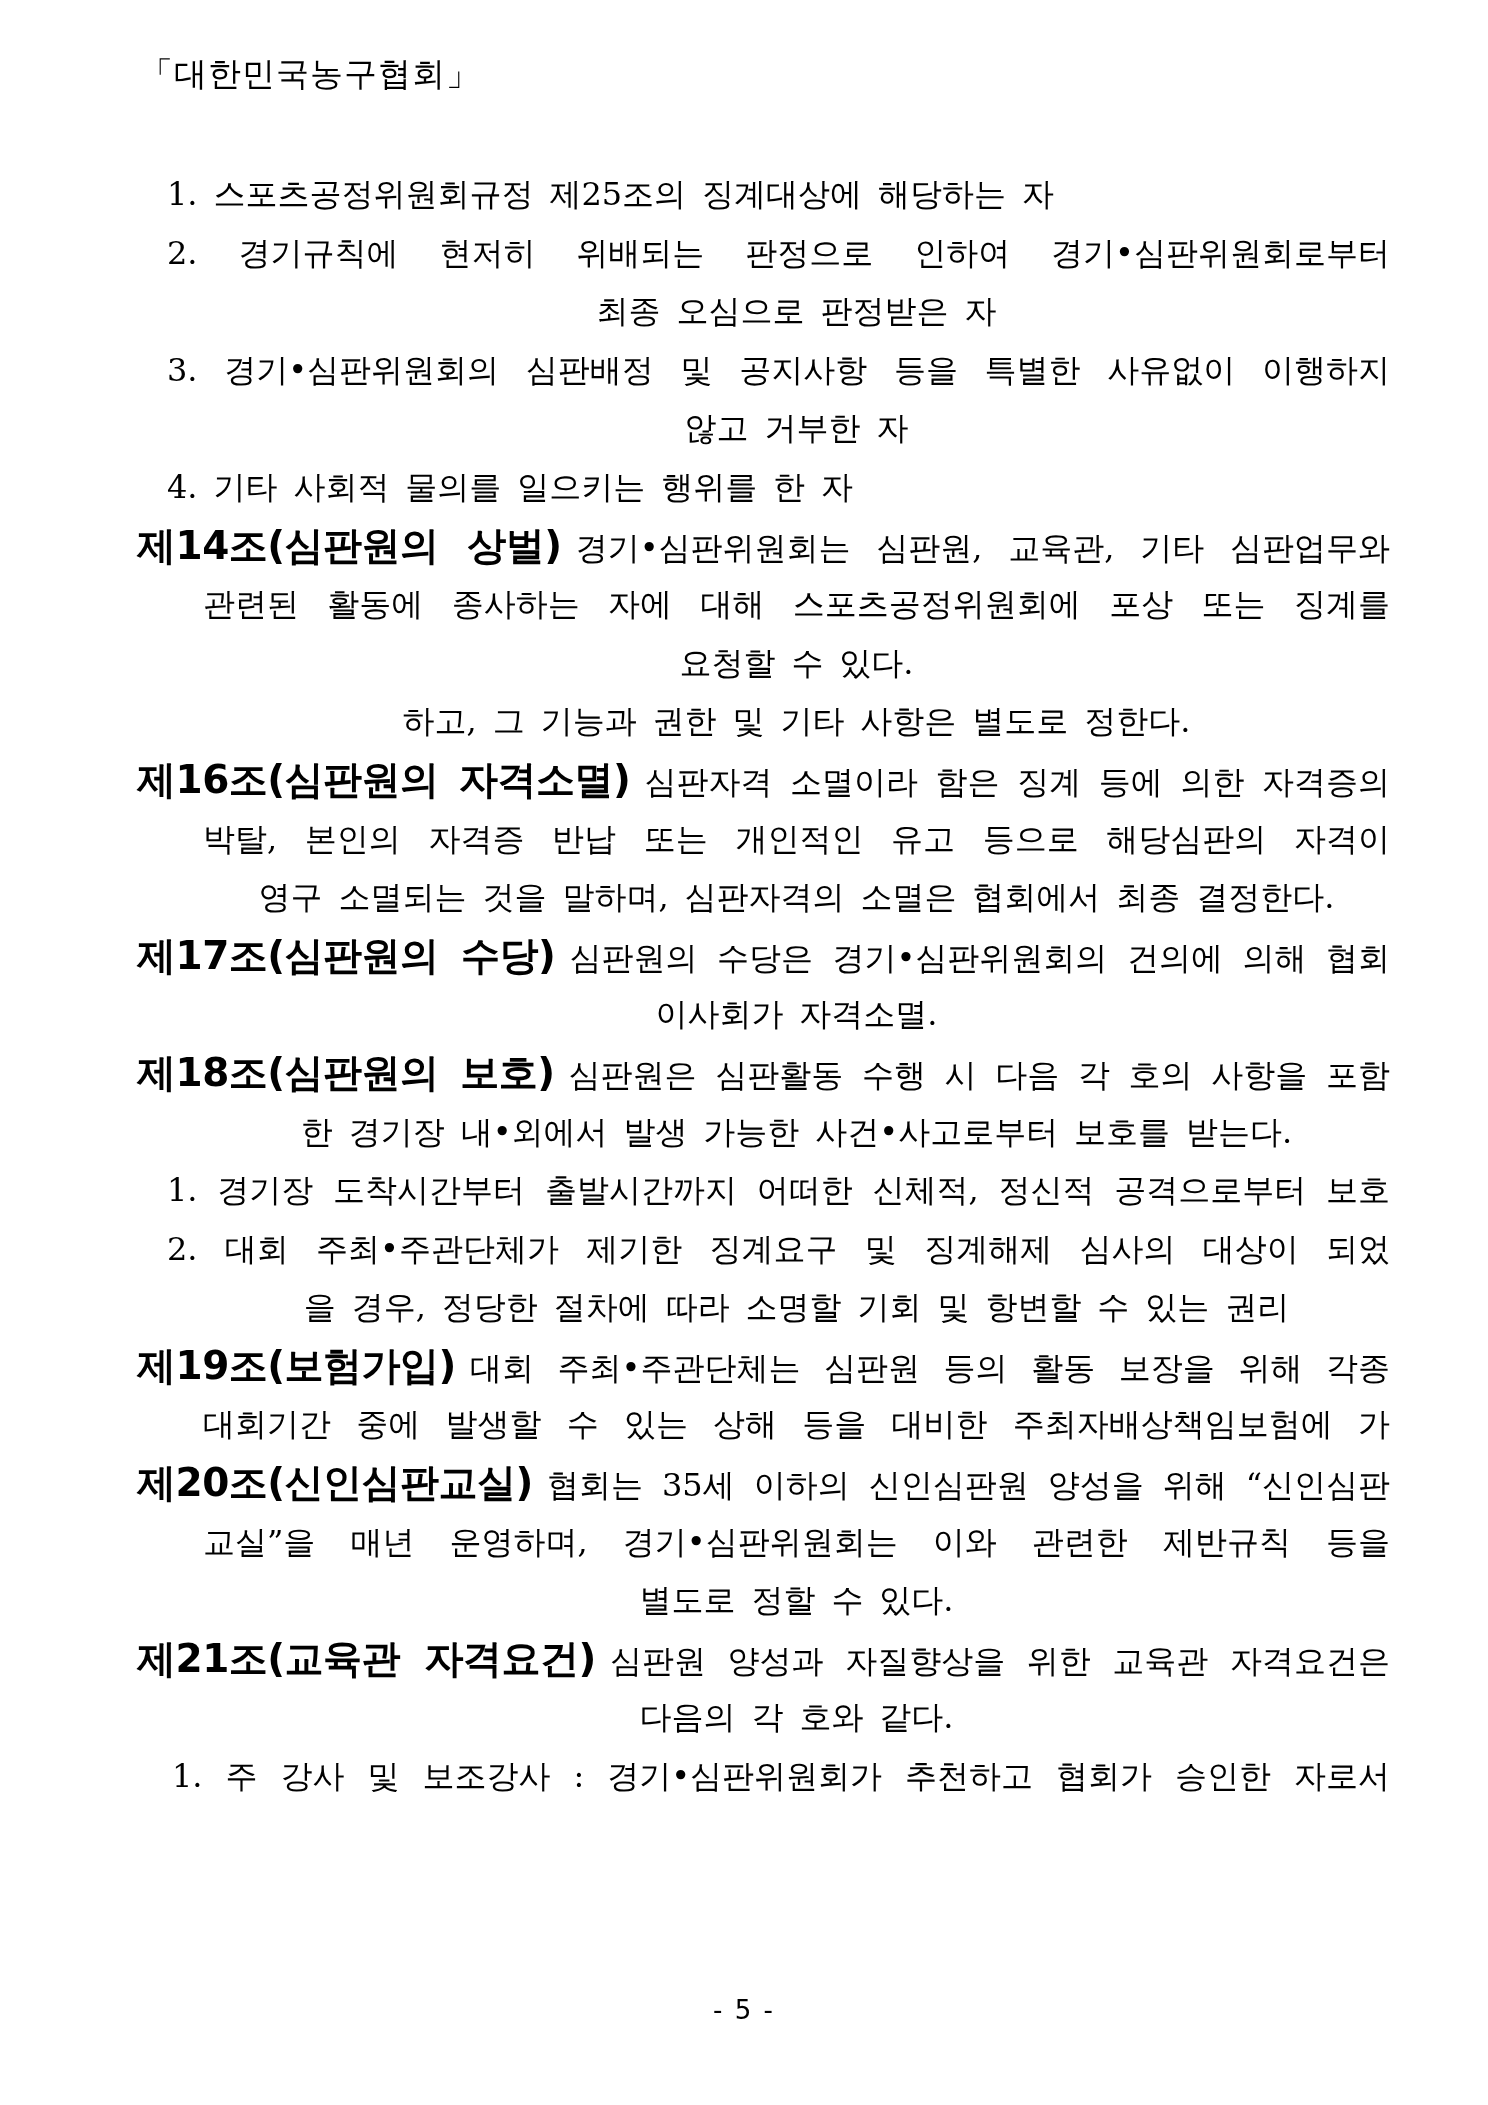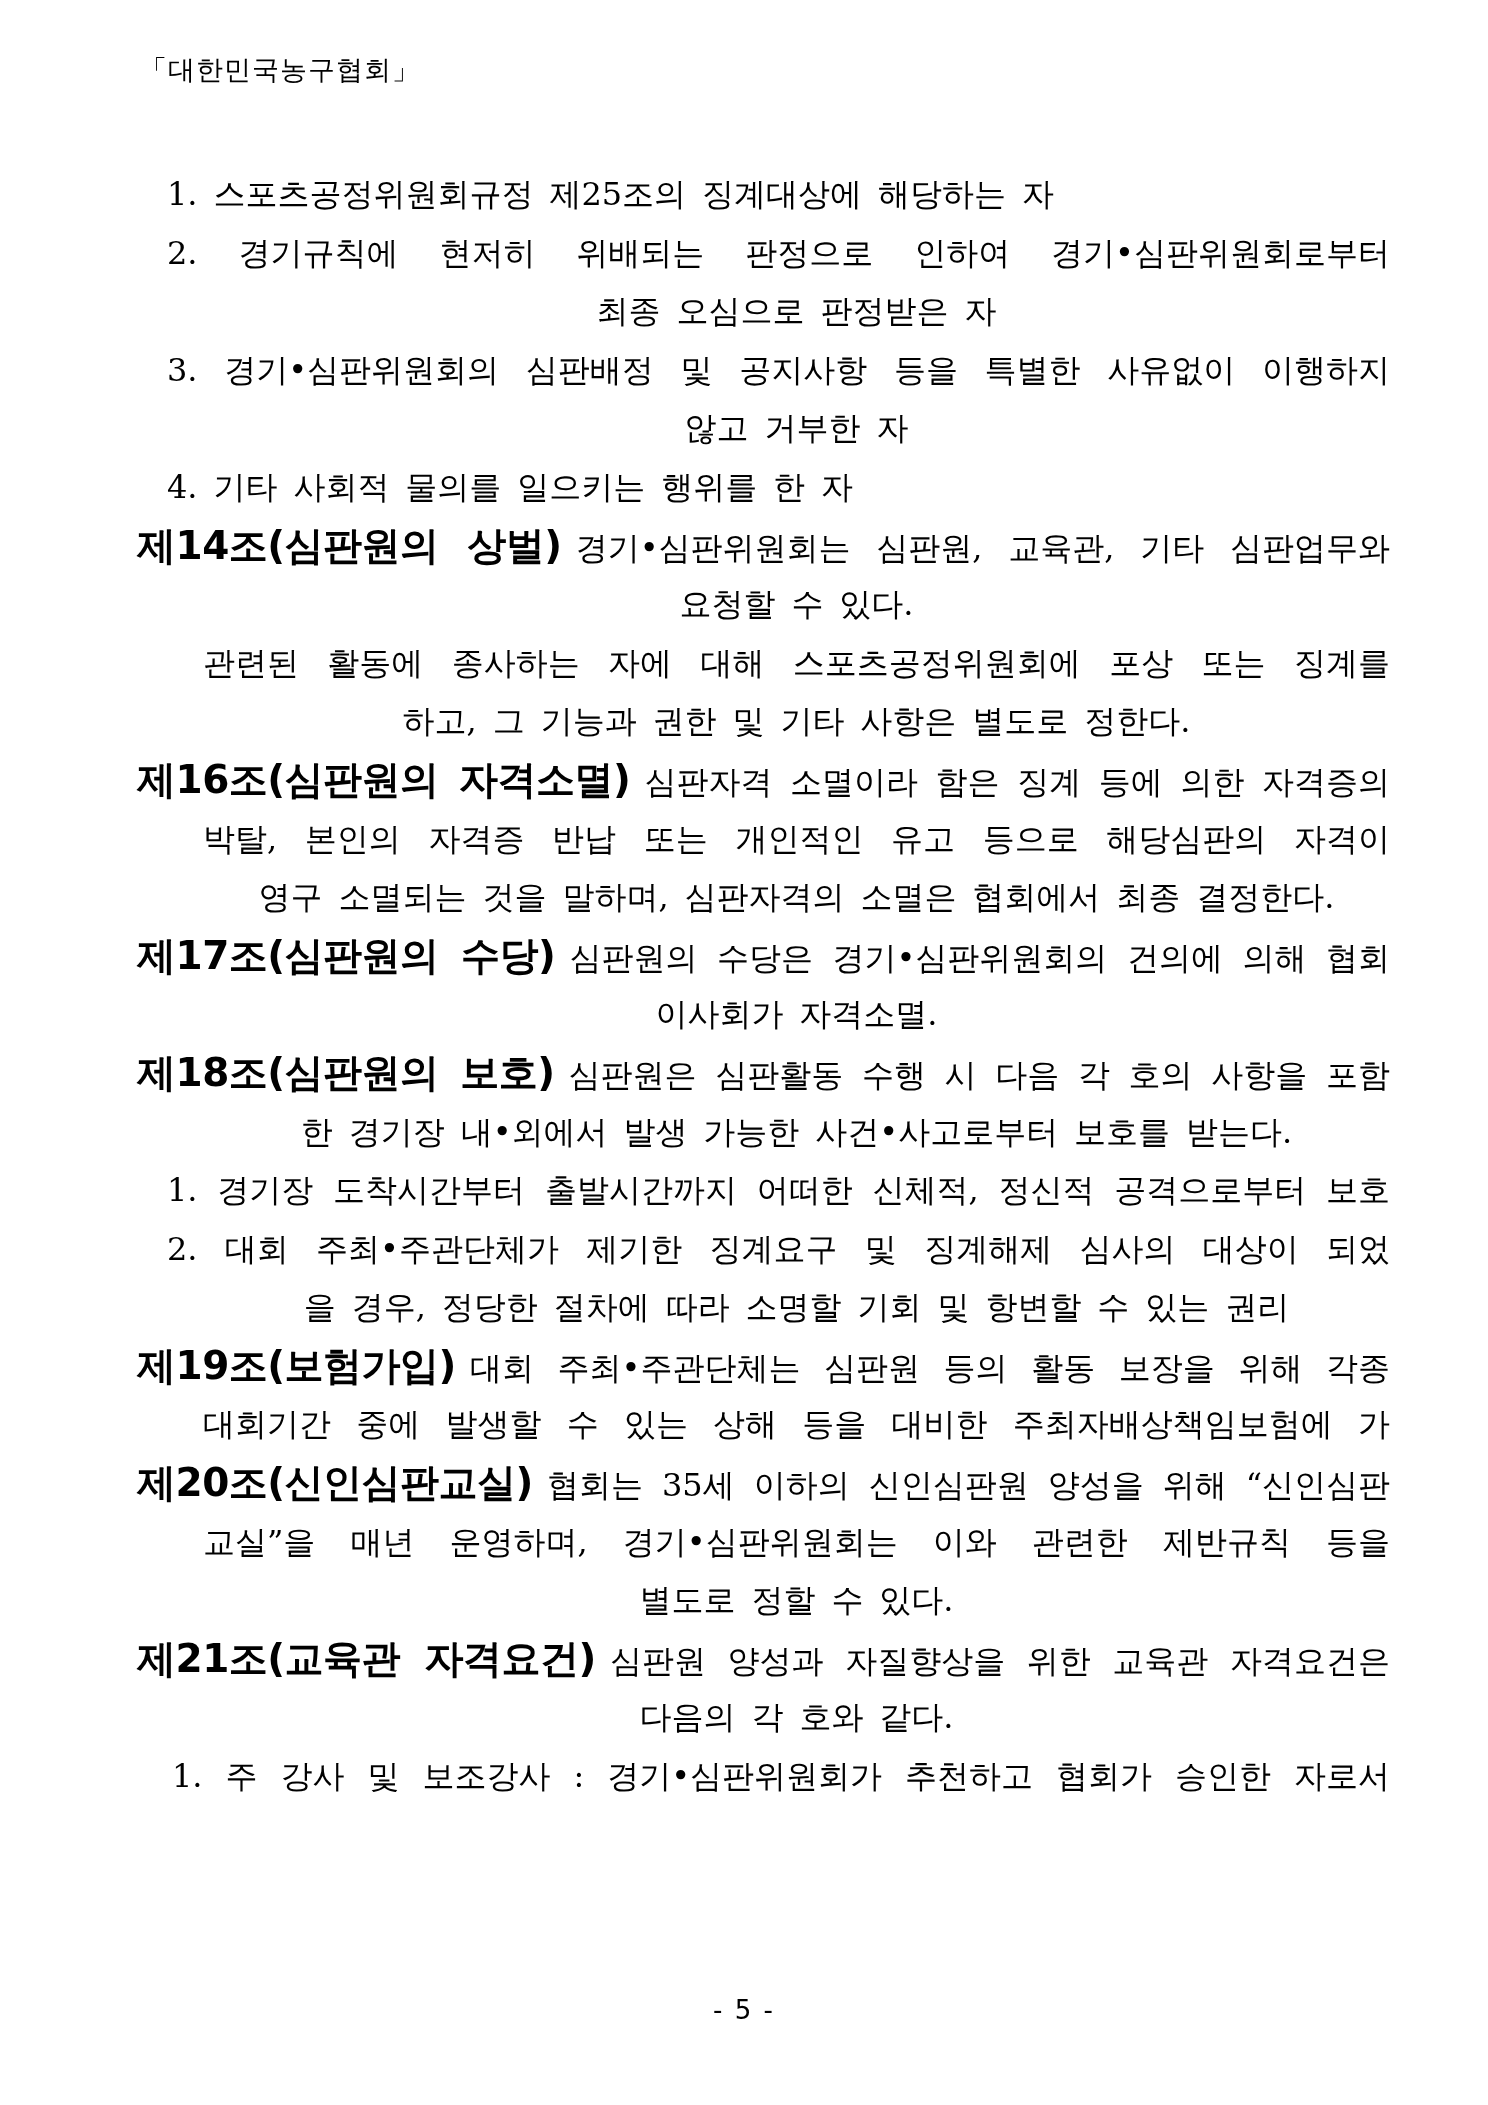--- a/index.html
+++ b/index.html
@@ -12,21 +12,21 @@
     width: 1488px;
     height: 2105px;
     font-family: "DejaVu Serif", serif;
     color: #000000;
     overflow: hidden;
   }
   .doc-header {
     position: absolute;
     left: 140px;
     top: 52px;
-    font-size: 27px;
+    font-size: 33px;
     letter-spacing: 1px;
     white-space: nowrap;
   }
   .content {
     position: absolute;
     left: 137px;
     top: 165px;
     width: 1253px;
     font-size: 32px;
     word-spacing: 0.18em;
@@ -68,22 +68,22 @@
 <div class="doc-header">「대한민국농구협회」</div>
 
 <div id="content" class="content">
     <div class="line k-list"><span>1. 스포츠공정위원회규정 제25조의 징계대상에 해당하는 자</span></div>
     <div class="line k-list justify"><span>2. 경기규칙에 현저히 위배되는 판정으로 인하여 경기•심판위원회로부터</span></div>
     <div class="line k-cont"><span>최종 오심으로 판정받은 자</span></div>
     <div class="line k-list justify"><span>3. 경기•심판위원회의 심판배정 및 공지사항 등을 특별한 사유없이 이행하지</span></div>
     <div class="line k-cont"><span>않고 거부한 자</span></div>
     <div class="line k-list"><span>4. 기타 사회적 물의를 일으키는 행위를 한 자</span></div>
     <div class="line  justify"><span class="article-head">제14조(심판원의 상벌)</span><span>경기•심판위원회는 심판원, 교육관, 기타 심판업무와</span></div>
+    <div class="line k-cont justify"><span>관련된 활동에 종사하는 자에 대해 스포츠공정위원회에 포상 또는 징계를</span></div>
     <div class="line k-cont"><span>요청할 수 있다.</span></div>
-    <div class="line k-cont justify"><span>관련된 활동에 종사하는 자에 대해 스포츠공정위원회에 포상 또는 징계를</span></div>
     <div class="line k-cont"><span>하고, 그 기능과 권한 및 기타 사항은 별도로 정한다.</span></div>
     <div class="line  justify"><span class="article-head">제16조(심판원의 자격소멸)</span><span>심판자격 소멸이라 함은 징계 등에 의한 자격증의</span></div>
     <div class="line k-cont justify"><span>박탈, 본인의 자격증 반납 또는 개인적인 유고 등으로 해당심판의 자격이</span></div>
     <div class="line k-cont"><span>영구 소멸되는 것을 말하며, 심판자격의 소멸은 협회에서 최종 결정한다.</span></div>
     <div class="line  justify"><span class="article-head">제17조(심판원의 수당)</span><span>심판원의 수당은 경기•심판위원회의 건의에 의해 협회</span></div>
     <div class="line k-cont"><span>이사회가 자격소멸.</span></div>
     <div class="line  justify"><span class="article-head">제18조(심판원의 보호)</span><span>심판원은 심판활동 수행 시 다음 각 호의 사항을 포함</span></div>
     <div class="line k-cont"><span>한 경기장 내•외에서 발생 가능한 사건•사고로부터 보호를 받는다.</span></div>
     <div class="line k-list justify"><span>1. 경기장 도착시간부터 출발시간까지 어떠한 신체적, 정신적 공격으로부터 보호</span></div>
     <div class="line k-list justify"><span>2. 대회 주최•주관단체가 제기한 징계요구 및 징계해제 심사의 대상이 되었</span></div>

